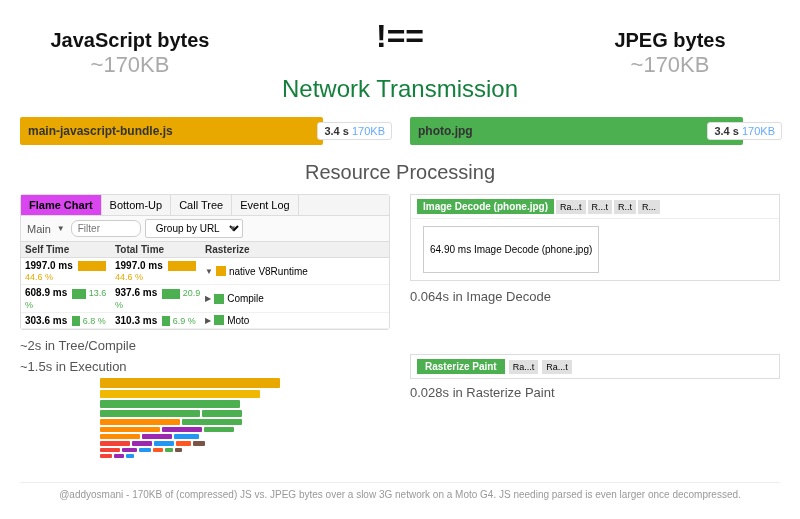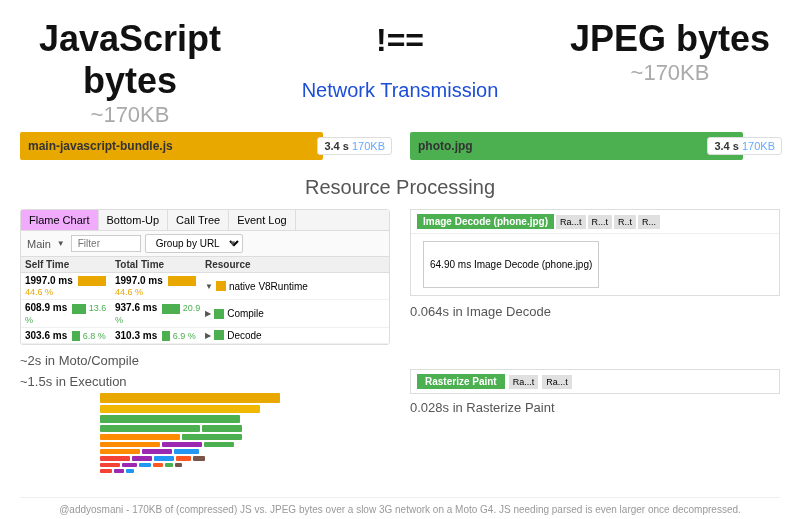--- a/index.html
+++ b/index.html
@@ -30,38 +30,38 @@
       align-items: center;
       width: 220px;
     }
     .header-center {
       display: flex;
       flex-direction: column;
       align-items: center;
       flex: 1;
     }
     .big-title {
-      font-size: 36px;
+      font-size: 20px;
       font-weight: bold;
       color: #111;
       text-align: center;
     }
     .sub-size {
       font-size: 22px;
       color: #aaa;
     }
     .not-equal {
       font-size: 32px;
       font-weight: bold;
       color: #111;
       margin-bottom: 20px;
     }
     .network-transmission {
-      font-size: 20px;
-      color: #1d4ed8;
+      font-size: 24px;
+      color: #15803d;
       text-align: center;
       margin-bottom: 10px;
     }
 
     
     .network-section {
       display: flex;
       justify-content: flex-start;
       align-items: center;
       margin-bottom: 16px;
@@ -141,22 +141,22 @@
       border-bottom: 1px solid #ddd;
       background: #f5f5f5;
     }
     .flame-tab {
       padding: 4px 8px;
       font-size: 11px;
       border-right: 1px solid #ddd;
       cursor: pointer;
     }
     .flame-tab.active {
-      background: #f0abfc;
-      font-weight: normal;
+      background: #d946ef;
+      font-weight: bold;
     }
     .flame-toolbar {
       display: flex;
       align-items: center;
       padding: 3px 6px;
       background: #fafafa;
       border-bottom: 1px solid #ddd;
       gap: 6px;
     }
     .flame-toolbar-label {
@@ -166,21 +166,21 @@
     .flame-toolbar-filter {
       flex: 1;
       display: flex;
       align-items: center;
       gap: 4px;
     }
     .filter-box {
       border: 1px solid #ccc;
       padding: 2px 6px;
       font-size: 10px;
-      border-radius: 0;
+      border-radius: 7px;
     }
     .group-by {
       border: 1px solid #ccc;
       padding: 2px 6px;
       font-size: 10px;
       border-radius: 2px;
       background: #fff;
     }
     .flame-header-row {
       display: flex;
@@ -357,21 +357,21 @@
             <select class="group-by">
               <option>Group by URL</option>
             </select>
             <span style="font-size:8px; color:#555; margin-left:-18px; pointer-events:none;">▼</span>
           </div>
         </div>
 
         <div class="flame-header-row">
           <div class="flame-col-header fc1">Self Time</div>
           <div class="flame-col-header fc2">Total Time</div>
-          <div class="flame-col-header fc3">Resource</div>
+          <div class="flame-col-header fc3">Rasterize</div>
         </div>
 
         <div class="flame-row">
           <div class="self-time fc1">
             <span class="time-val">1997.0 ms</span>
             <span style="width:28px;height:10px;background:#e8a800;display:inline-block;vertical-align:middle;margin-left:2px;"></span>
             <span class="pct-yellow"> 44.6 %</span>
           </div>
           <div class="total-time fc2">
             <span class="time-val">1997.0 ms</span>
@@ -415,27 +415,27 @@
           </div>
           <div class="total-time fc2">
             <span class="time-val">310.3 ms</span>
             <span style="width:8px;height:10px;background:#4caf50;display:inline-block;vertical-align:middle;margin-left:2px;"></span>
             <span class="pct-green"> 6.9 %</span>
           </div>
           <div class="activity fc3">
             <div class="activity-item">
               <span class="tri">▶</span>
               <span style="background:#4caf50;width:10px;height:10px;display:inline-block;"></span>
-              <span>Decode</span>
+              <span>Moto</span>
             </div>
           </div>
         </div>
       </div>
 
-      <div class="perf-annotation">~2s in Moto/Compile</div>
+      <div class="perf-annotation">~2s in Tree/Compile</div>
       <div class="perf-annotation">~1.5s in Execution</div>
 
       <div style="margin-left:80px; margin-top:4px;">
         
         <svg width="200" height="90">
 
           <rect x="0" y="0" width="180" height="10" fill="#e8a800" rx="1"></rect>
           <rect x="0" y="12" width="160" height="8" fill="#f0b800" rx="1"></rect>
           <rect x="0" y="22" width="140" height="8" fill="#4caf50" rx="1"></rect>
           <rect x="0" y="32" width="100" height="7" fill="#4caf50" rx="1"></rect>

